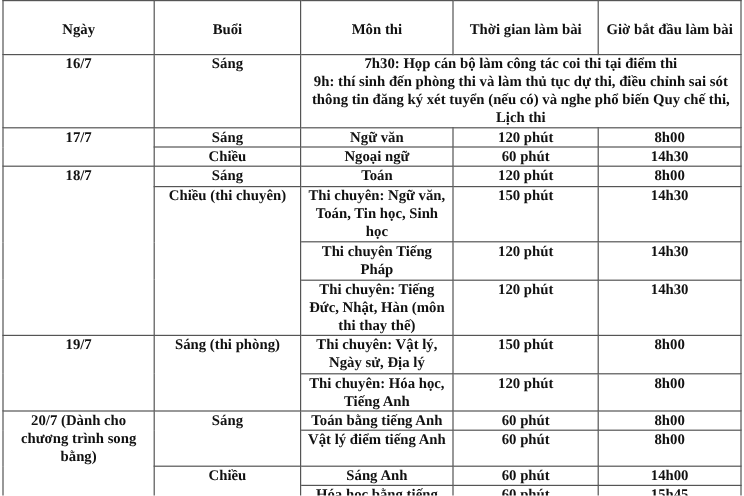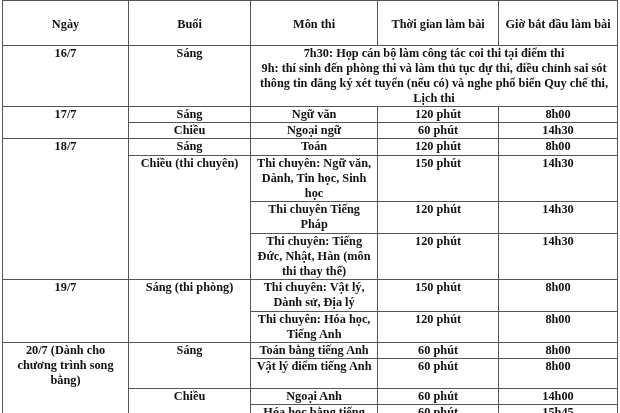--- a/index.html
+++ b/index.html
@@ -77,39 +77,39 @@
 
     <tr style="height:16px;">
       <td rowspan="4">18/7</td>
       <td>Sáng</td>
       <td>Toán</td>
       <td>120 phút</td>
       <td>8h00</td>
     </tr>
     <tr style="height:46px;">
       <td rowspan="3">Chiều (thi chuyên)</td>
-      <td>Thi chuyên: Ngữ văn, Dành, Tin học, Sinh học</td>
+      <td>Thi chuyên: Ngữ văn, Toán, Tin học, Sinh học</td>
       <td>150 phút</td>
       <td>14h30</td>
     </tr>
     <tr style="height:30px;padding-left:10px;">
       <td>Thi chuyên Tiếng Pháp</td>
       <td>120 phút</td>
       <td>14h30</td>
     </tr>
     <tr style="height:46px;margin-top:20px;">
       <td>Thi chuyên: Tiếng Đức, Nhật, Hàn (môn thi thay thế)</td>
       <td>120 phút</td>
       <td>14h30</td>
     </tr>
 
     <tr style="height:30px;margin-top:16px;">
       <td rowspan="2">19/7</td>
       <td rowspan="2">Sáng (thi phòng)</td>
-      <td>Thi chuyên: Vật lý, Dành sử, Địa lý</td>
+      <td>Thi chuyên: Vật lý, Ngày sử, Địa lý</td>
       <td>150 phút</td>
       <td>8h00</td>
     </tr>
     <tr style="height:31px;margin-left:36px;">
       <td>Thi chuyên: Hóa học, Tiếng Anh</td>
       <td>120 phút</td>
       <td>8h00</td>
     </tr>
 
     <tr style="height:16px;">
@@ -119,21 +119,21 @@
       <td>60 phút</td>
       <td>8h00</td>
     </tr>
     <tr style="height:30px;">
       <td>Vật lý điểm tiếng Anh</td>
       <td>60 phút</td>
       <td>8h00</td>
     </tr>
     <tr style="height:16px;">
       <td rowspan="2">Chiều</td>
-      <td>Ngoại Anh</td>
+      <td>Sáng Anh</td>
       <td>60 phút</td>
       <td>14h00</td>
     </tr>
     <tr style="height:30px;">
       <td>Hóa học bằng tiếng Anh</td>
       <td>60 phút</td>
       <td>15h45</td>
     </tr>
   </tbody>
 </table>

